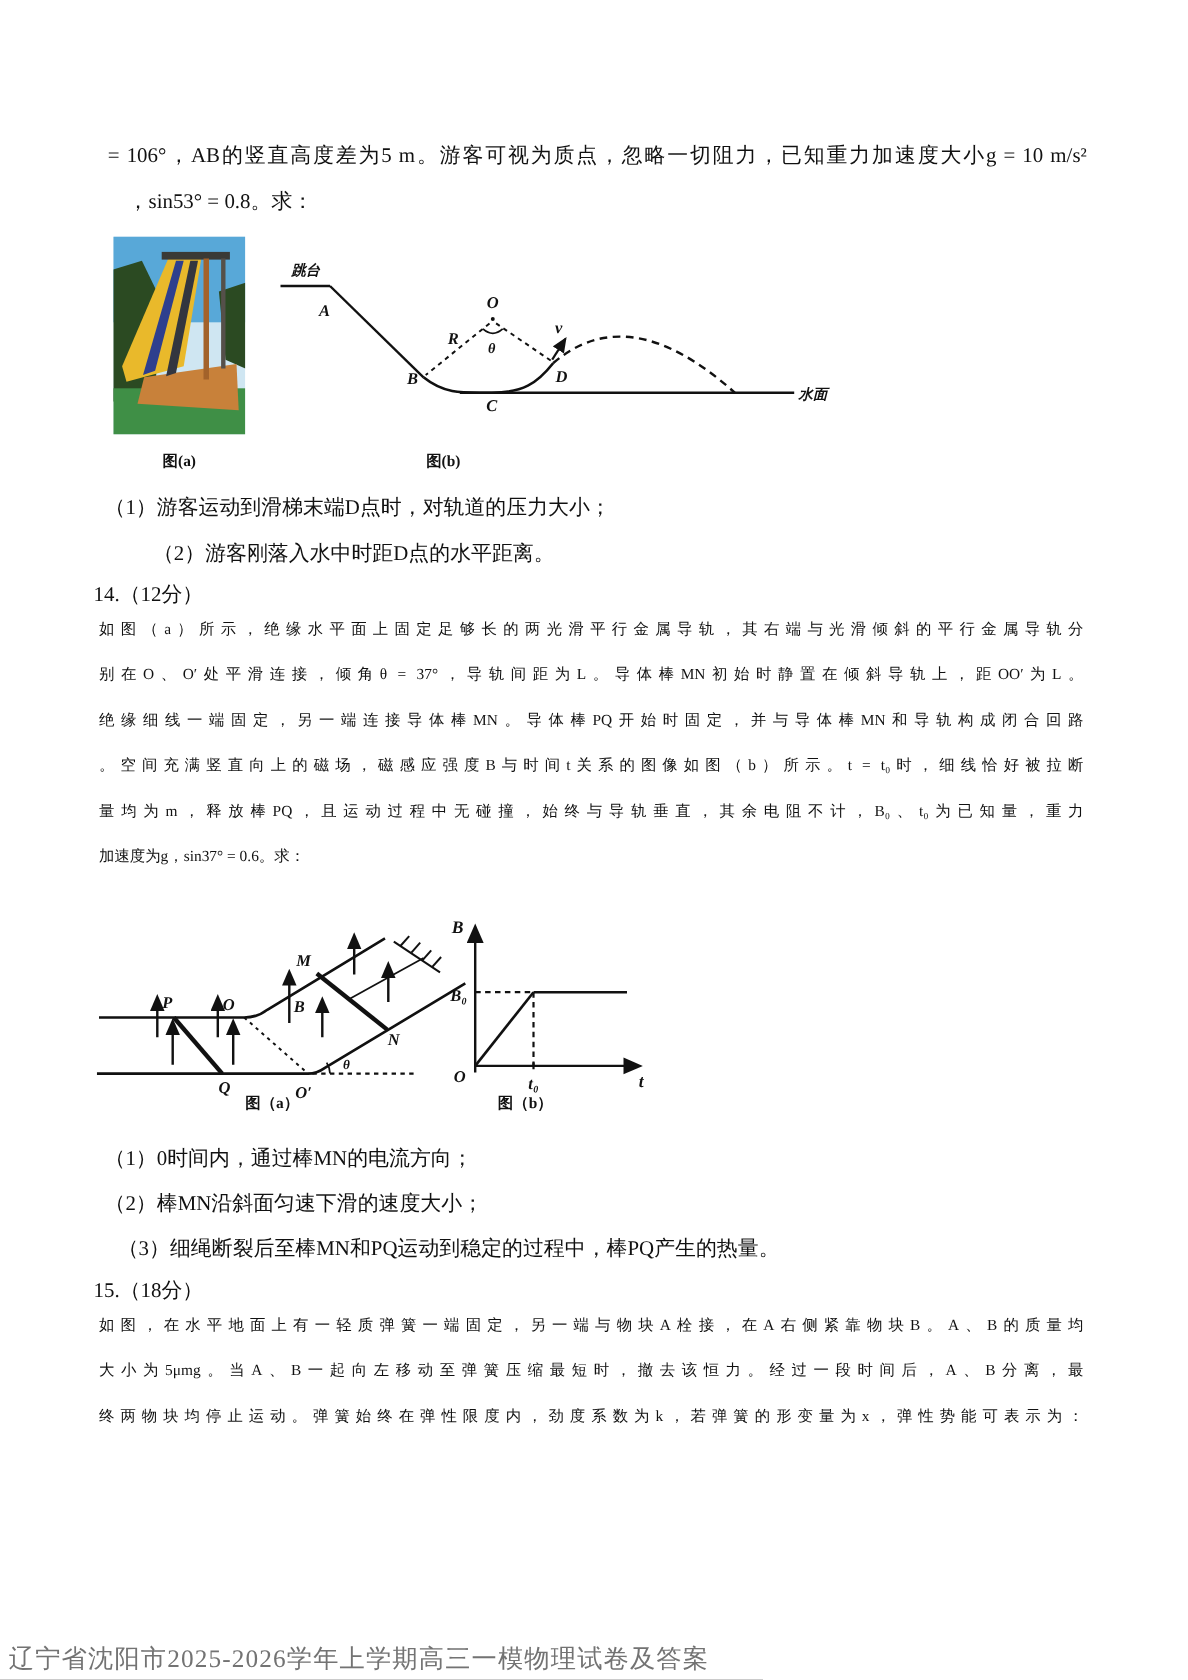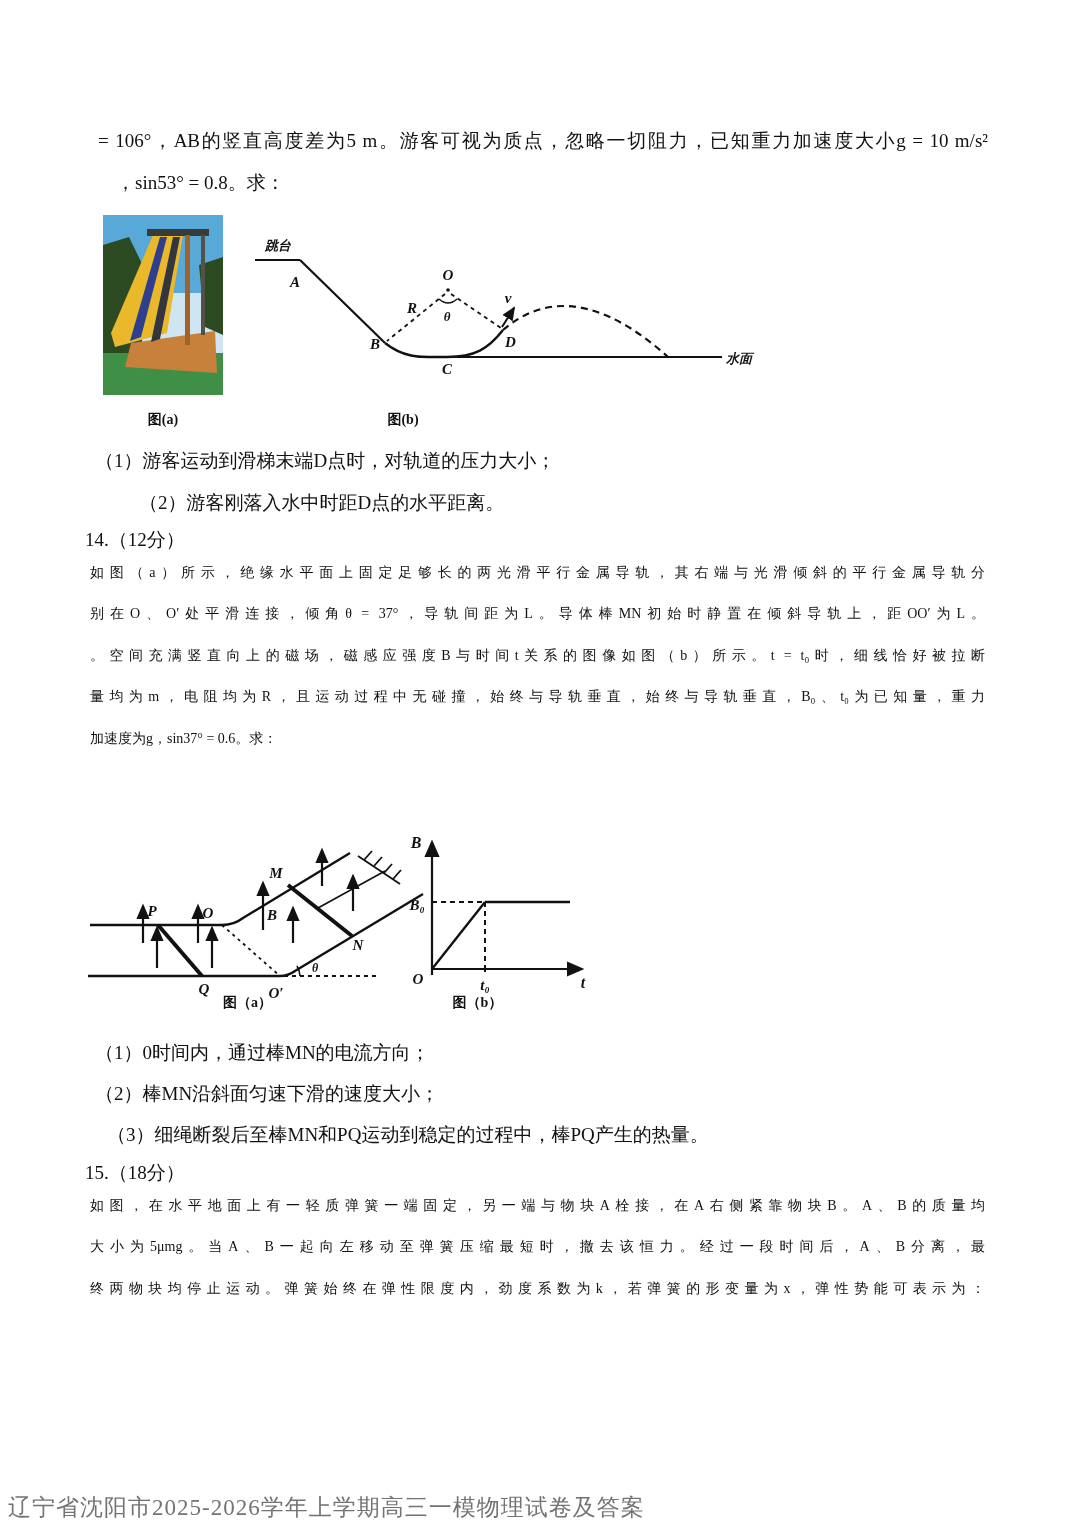--- a/index.html
+++ b/index.html
@@ -76,22 +76,23 @@
   </svg>
   <div class="abs figlabel" style="left:358px;top:411px;width:90px;">图(b)</div>
 
   <div class="abs tline" style="left:95px;top:448px;">（1）游客运动到滑梯末端D点时，对轨道的压力大小；</div>
   <div class="abs tline" style="left:95px;top:490px;margin-left:44px;">（2）游客刚落入水中时距D点的水平距离。</div>
 
   <div class="abs tline" style="left:85px;top:527px;">14.（12分）</div>
   <div class="abs" style="left:90px;top:552px;width:895px;">
     <div class="pline just">如图（a）所示，绝缘水平面上固定足够长的两光滑平行金属导轨，其右端与光滑倾斜的平行金属导轨分</div>
     <div class="pline just">别在O、O′处平滑连接，倾角θ = 37°，导轨间距为L。导体棒MN初始时静置在倾斜导轨上，距OO′为L。</div>
+    <div class="pline just">绝缘细线一端固定，另一端连接导体棒MN。导体棒PQ开始时固定，并与导体棒MN和导轨构成闭合回路</div>
     <div class="pline just">。空间充满竖直向上的磁场，磁感应强度B与时间t关系的图像如图（b）所示。t = t₀时，细线恰好被拉断</div>
-    <div class="pline just">量均为m，电阻均为R，且运动过程中无碰撞，始终与导轨垂直，始终与导轨垂直，B₀、t₀为已知量，重力</div>
+    <div class="pline just">量均为m，释放棒PQ，且运动过程中无碰撞，始终与导轨垂直，其余电阻不计，B₀、t₀为已知量，重力</div>
     <div class="pline">加速度为g，sin37° = 0.6。求：</div>
   </div>
 
   <svg class="abs" style="left:88px;top:832px;" width="345" height="180" viewBox="0 0 345 180">
     <defs>
       <marker id="ah14" markerWidth="9" markerHeight="9" refX="5" refY="3" orient="auto">
         <path d="M0,0 L7,3 L0,6 z" fill="#111"></path>
       </marker>
     </defs>
 

